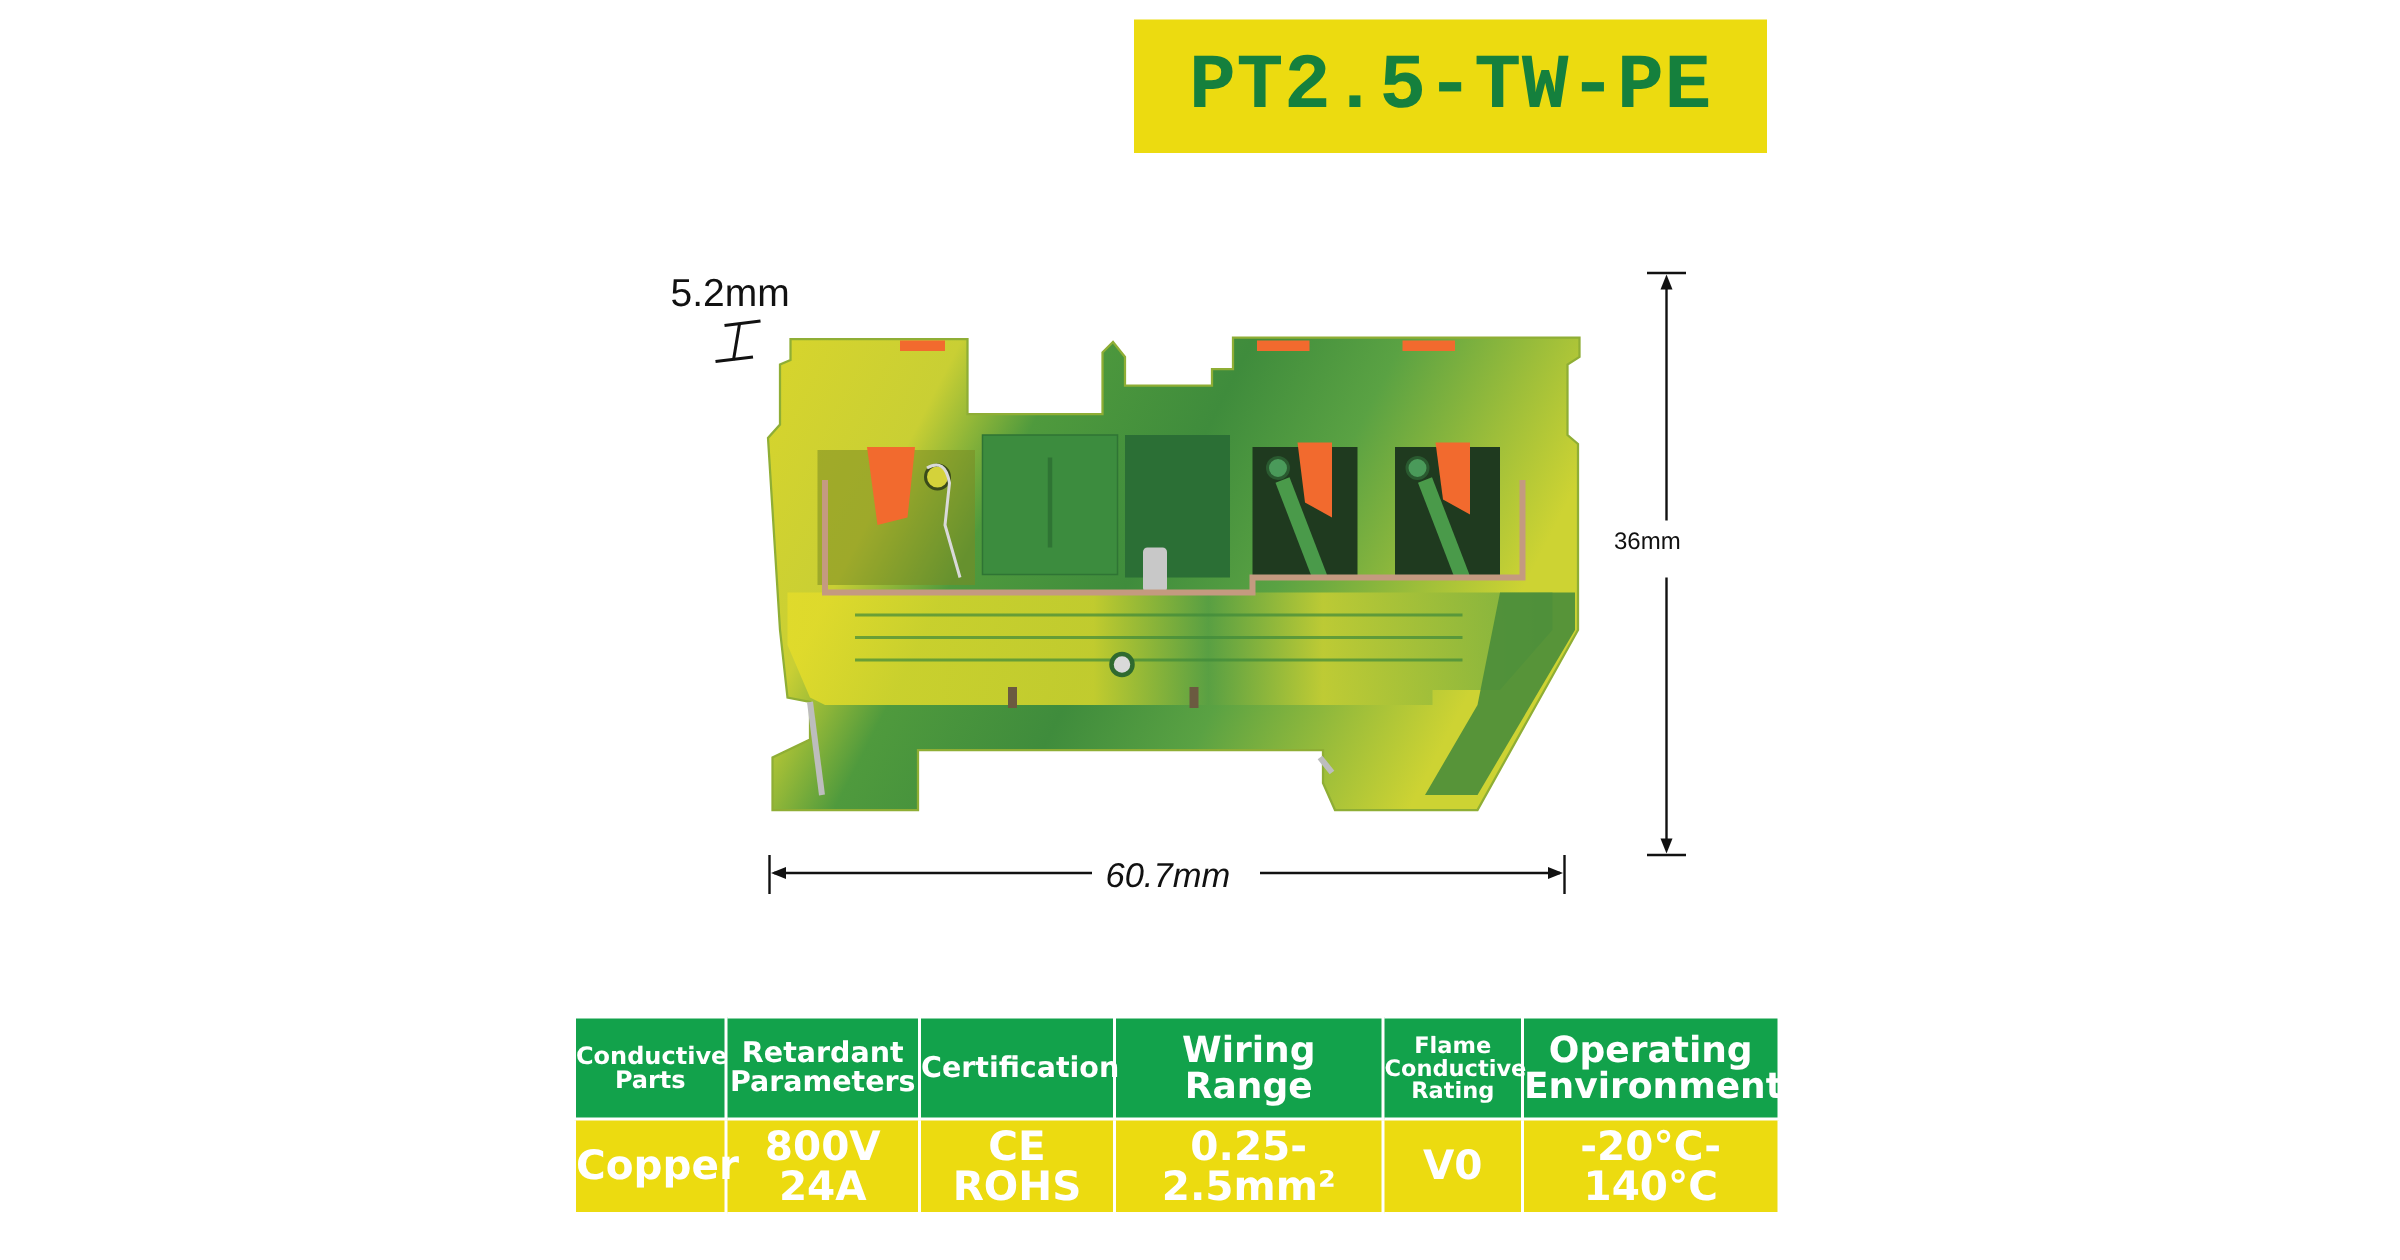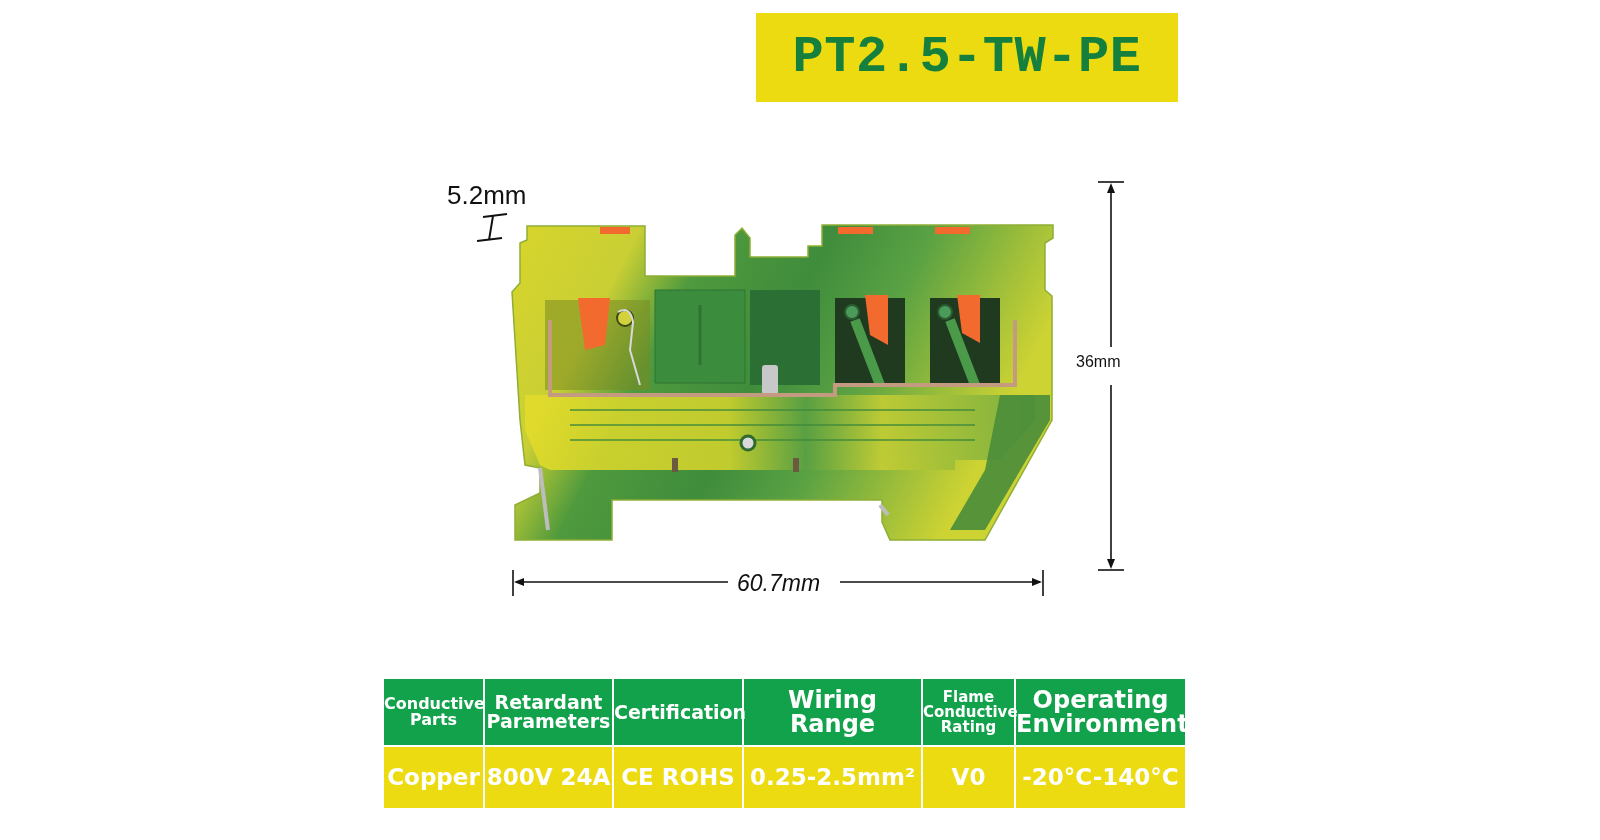--- a/index.html
+++ b/index.html
@@ -26,21 +26,21 @@
   .spec-table {
     position: absolute; left: 382px; top: 677px; width: 803px; height: 131px;
     border-collapse: collapse; table-layout: fixed;
   }
   .spec-table td {
     border: 2px solid #ffffff; padding: 0; text-align: center; vertical-align: middle;
     color: #ffffff; font-weight: bold; font-family: "DejaVu Sans", sans-serif;
     line-height: 1.0;
   }
   .spec-table tr.head td { background: #12a24b; height: 66px; }
-  .spec-table tr.body td { background: #ecdb10; height: 61px; font-size: 23px; }
+  .spec-table tr.body td { background: #ecdb10; height: 61px; font-size: 27px; }
   .h-sm { font-size: 16px; }
   .h-md { font-size: 19px; }
   .h-lg { font-size: 24px; }
   .h-xs { font-size: 15px; }
 </style>
 </head>
 <body>
 
 <div class="title-banner">
   <span>PT2.5-TW-PE</span>

